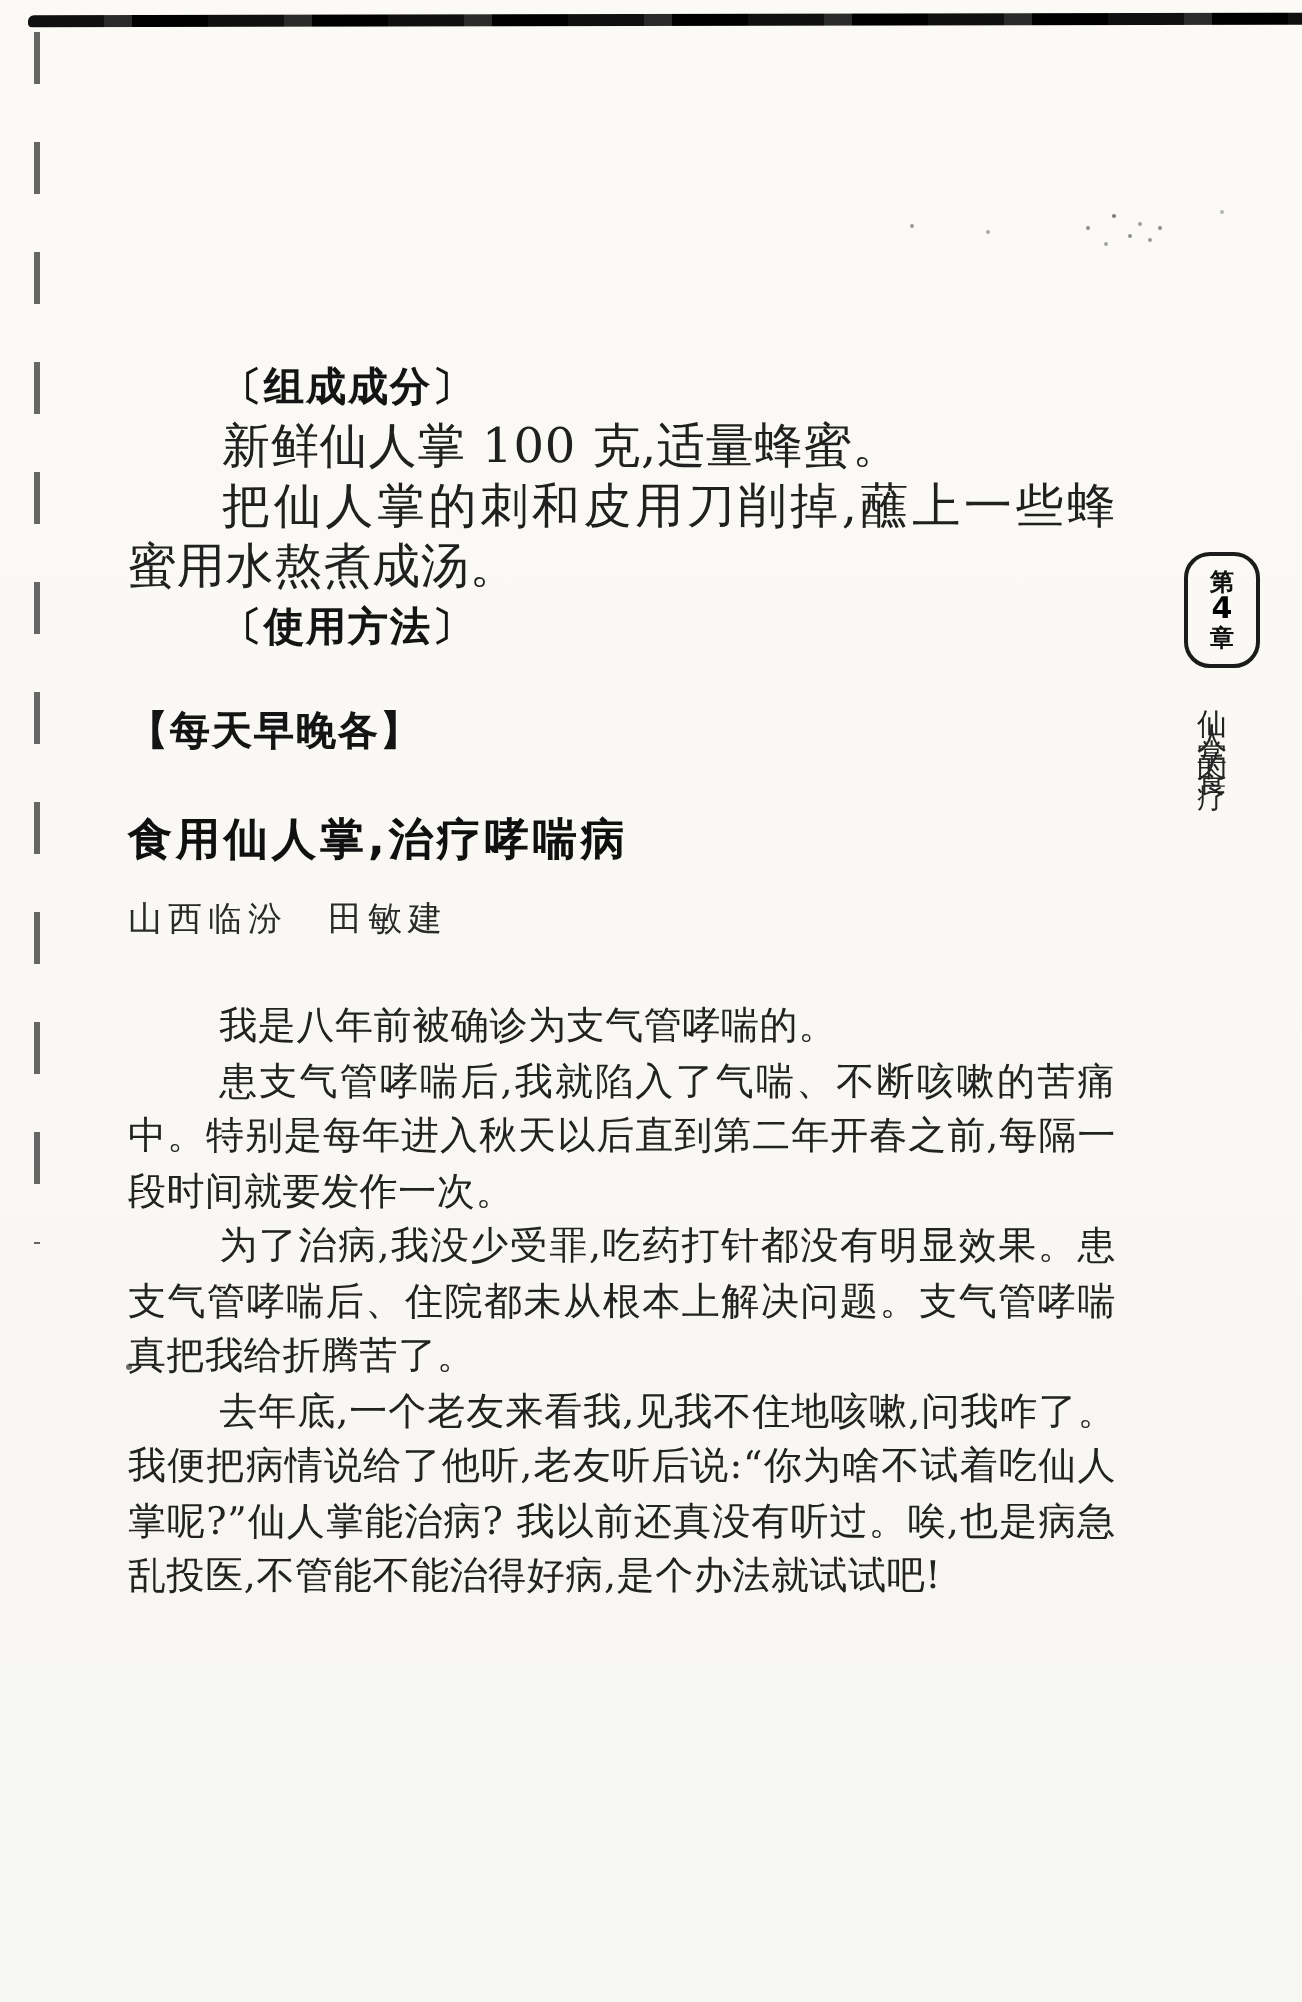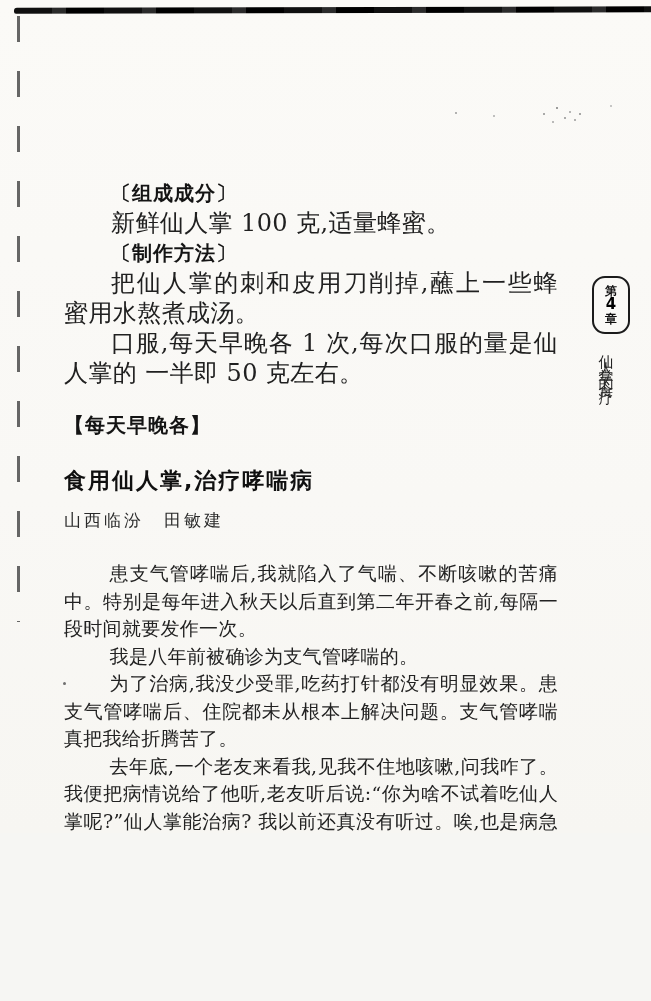--- a/index.html
+++ b/index.html
@@ -97,34 +97,33 @@
   <div class="top-edge"></div>
   <div class="binding-marks"></div>
   <div class="speckles"></div>
   <div class="stray-dot"></div>
 
   <div class="content">
 
     <div class="recipe-heading">〔组成成分〕</div>
     <div class="recipe-body">新鲜仙人掌 100 克,适量蜂蜜。</div>
 
-    <div class="recipe-heading">〔制作方法〕</div>
     <div class="recipe-body">把仙人掌的刺和皮用刀削掉,蘸上一些蜂蜜用水熬煮成汤。</div>
 
-    <div class="recipe-body">口服,每天早晚各 1 次,每次口服的量是仙人掌的 一半即 50 克左右。</div>
+    <div class="recipe-heading">〔使用方法〕</div>
 
     <div class="case-heading">【每天早晚各】</div>
 
     <div class="case-title">食用仙人掌,治疗哮喘病</div>
 
     <div class="case-byline">山西临汾　田敏建</div>
 
     <div class="case-paragraphs">
+      <p>我是八年前被确诊为支气管哮喘的。</p>
       <p>患支气管哮喘后,我就陷入了气喘、不断咳嗽的苦痛中。特别是每年进入秋天以后直到第二年开春之前,每隔一段时间就要发作一次。</p>
-      <p>我是八年前被确诊为支气管哮喘的。</p>
       <p>为了治病,我没少受罪,吃药打针都没有明显效果。患支气管哮喘后、住院都未从根本上解决问题。支气管哮喘真把我给折腾苦了。</p>
       <p>去年底,一个老友来看我,见我不住地咳嗽,问我咋了。我便把病情说给了他听,老友听后说:“你为啥不试着吃仙人掌呢?”仙人掌能治病? 我以前还真没有听过。唉,也是病急乱投医,不管能不能治得好病,是个办法就试试吧!</p>
     </div>
   </div>
 
   <div class="chapter-badge">
     <span class="zi">第</span>
     <span class="num">4</span>
     <span class="zi">章</span>
   </div>

